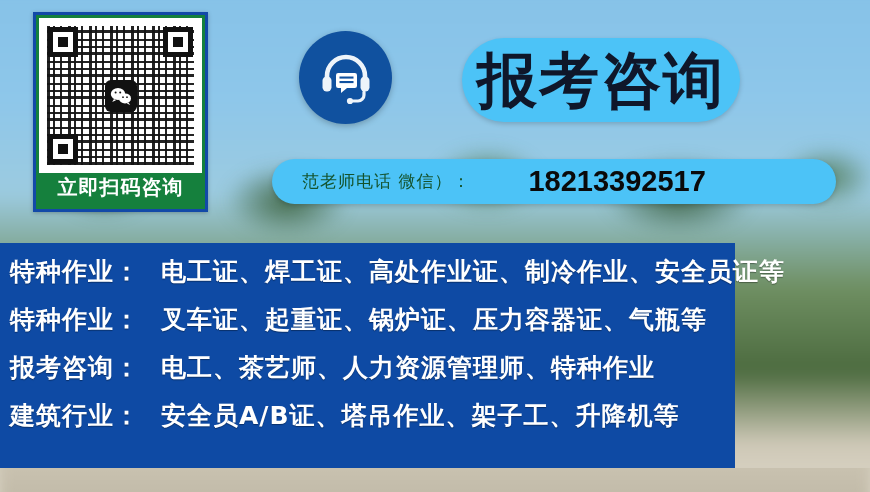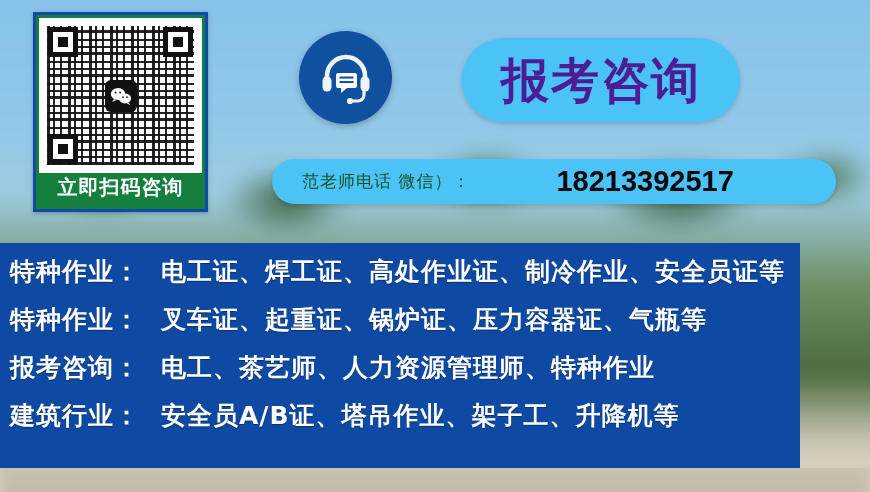--- a/index.html
+++ b/index.html
@@ -150,22 +150,22 @@
     justify-content: center;
     box-shadow: 0 2px 5px rgba(0,0,0,.18);
   }
   .pill-title {
     left: 462px;
     top: 38px;
     width: 278px;
     height: 84px;
   }
   .pill-title .txt {
-    color: #4c1d95;
-    font-size: 48px;
+    color: #0f172a;
+    font-size: 60px;
     font-weight: bold;
     letter-spacing: 2px;
     font-family: "DejaVu Sans", "Liberation Sans", sans-serif;
     line-height: 1;
   }
   .pill-phone {
     left: 272px;
     top: 159px;
     width: 564px;
     height: 45px;
@@ -178,31 +178,31 @@
     font-size: 17px;
     font-weight: normal;
     letter-spacing: 1px;
     font-family: "DejaVu Sans", "Liberation Sans", sans-serif;
   }
   .pill-phone .number {
     color: #0a0a0a;
     font-size: 29px;
     font-weight: bold;
     letter-spacing: 0px;
-    margin-left: 86px;
+    margin-left: 58px;
     font-family: "Liberation Sans", "DejaVu Sans", sans-serif;
     text-align: right;
   }
 
   
   .info-panel {
     position: absolute;
     left: 0;
     top: 243px;
-    width: 800px;
+    width: 735px;
     height: 225px;
     background: #0e4aa4;
     padding: 12px 0 0 0;
     box-sizing: border-box;
   }
   .info-row {
     display: flex;
     align-items: baseline;
     height: 48px;
     padding-left: 10px;

